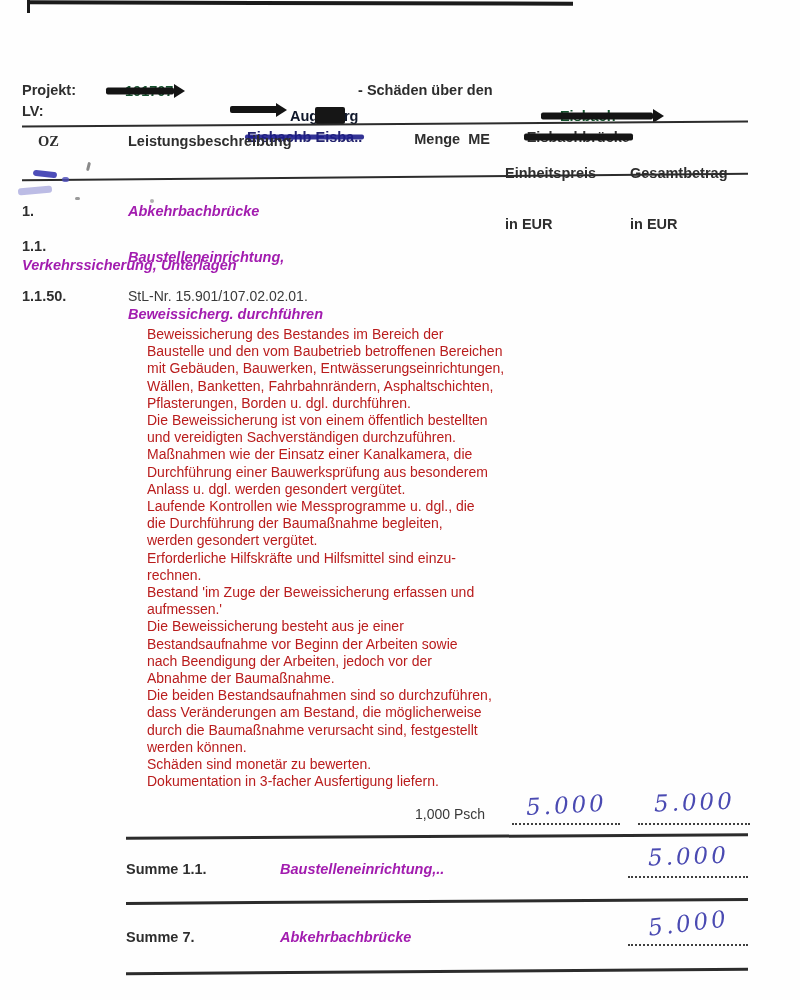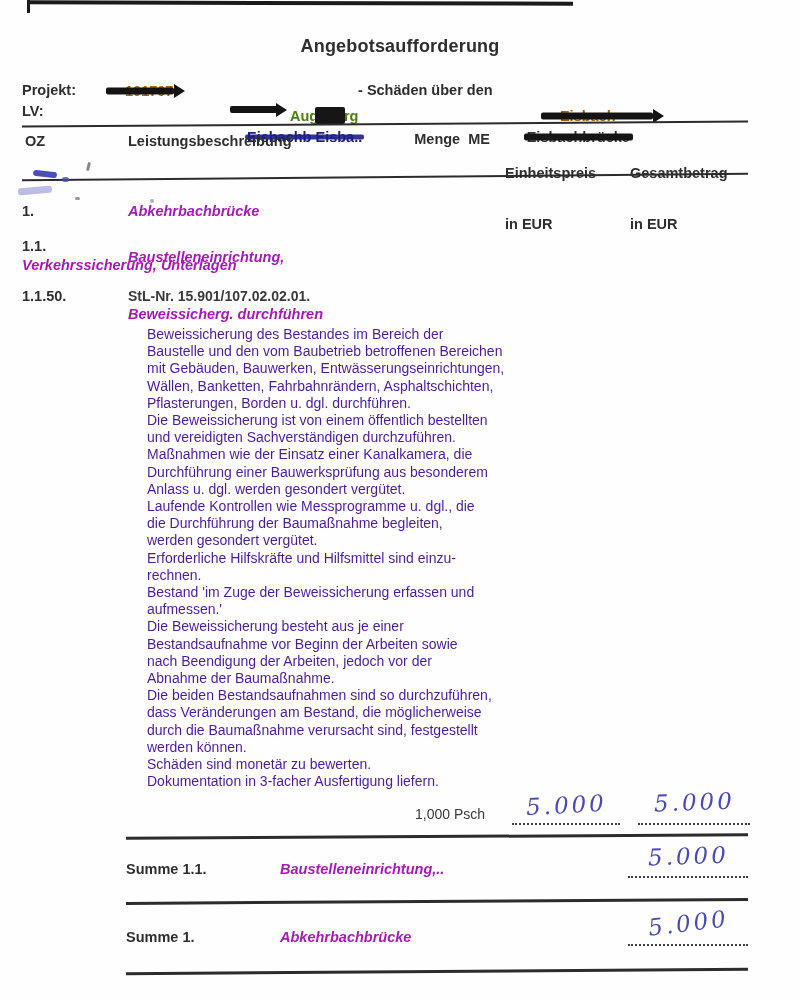--- a/index.html
+++ b/index.html
@@ -9,81 +9,80 @@
     font-family:"Liberation Sans",sans-serif;color:#3a3a3a;
   }
   .abs{position:absolute;}
   .scan-bar{background:#1b1b1b;}
   
   .title{left:0;top:36px;width:100%;text-align:center;font-size:18px;font-weight:bold;color:#2f2f2f;letter-spacing:.2px;}
   
   .meta-label{font-size:14.5px;font-weight:bold;color:#2f2f2f;text-align:center;}
   .meta-text{font-size:14.5px;font-weight:bold;color:#2c2c2c;white-space:pre;}
   
-  .rdx{position:relative;display:inline-block;padding:0 3px;color:#a16207;}
+  .rdx{position:relative;display:inline-block;padding:0 3px;color:#14532d;}
   .rdx::before{content:"";position:absolute;left:-16px;right:2px;top:50%;height:7px;transform:translateY(-50%);background:#141414;border-radius:2px;}
   .rdx::after{content:"";position:absolute;right:-9px;top:50%;transform:translateY(-50%);
     border-left:11px solid #141414;border-top:7px solid transparent;border-bottom:7px solid transparent;}
   .rdx.tail::before{right:-34px;}
   .rdx.tail::after{right:-45px;}
   .blob{position:relative;background:#141414;border-radius:2px;}
   .blob::after{content:"";position:absolute;right:-9px;top:50%;transform:translateY(-50%);
     border-left:11px solid #141414;border-top:7px solid transparent;border-bottom:7px solid transparent;}
-  .partblot{position:relative;display:inline-block;color:#4d7c0f;text-align:right;}
+  .partblot{position:relative;display:inline-block;color:#0f172a;text-align:right;}
   .partblot::after{content:"";position:absolute;left:36%;width:44%;top:-1px;bottom:0;background:#161616;border-radius:2px;}
   .bluestrike{position:relative;display:inline-block;color:#23236e;}
   .bluestrike::before{content:"";position:absolute;left:-2px;right:-2px;top:52%;height:5px;transform:translateY(-50%);background:#1d1d8a;border-radius:2px;opacity:.9;}
   .blackstrike{position:relative;display:inline-block;color:#333;text-align:right;}
   .blackstrike::before{content:"";position:absolute;left:-3px;right:-3px;top:50%;height:7px;transform:translateY(-50%);background:#151515;border-radius:2px;}
   
   .rule{background:#2c2c2c;height:2px;}
   
   .hdr{font-size:14.5px;font-weight:bold;color:#2e2e2e;white-space:pre;}
   .hdr2{line-height:17px;}
   
   .oz{font-size:14.5px;font-weight:bold;color:#2e2e2e;}
   .itemtitle{font-size:14.5px;font-weight:bold;color:#a21caf;font-style:italic;}
   .stl{font-size:14px;color:#3a3a3a;}
-  .desc{font-size:14px;line-height:17.2px;white-space:pre-line;color:#4c1d95;width:450px;}
+  .desc{font-size:14px;line-height:17.2px;white-space:pre-line;color:#b91c1c;width:450px;}
   .qty{font-size:14px;color:#3a3a3a;text-align:right;}
   
   .entry{border-bottom:2px dotted #3f3f3f;text-align:center;}
   .hand{font-family:"DejaVu Serif",serif;font-style:italic;color:#4a4ab2;font-size:23px;letter-spacing:3px;display:inline-block;}
   
   .ink{position:absolute;border-radius:3px;}
 </style>
 </head>
 <body>
 
 <div class="page">
 
   
   <div class="abs scan-bar" style="left:28px;top:1px;width:545px;height:4px;transform:rotate(.15deg);"></div>
   <div class="abs scan-bar" style="left:27px;top:0;width:3px;height:13px;"></div>
 
   
-  <div class="abs title">Angebotsaufforderung</div>
 
   
   <div class="abs meta-label" style="left:22px;top:82px;">Projekt:</div>
   <div class="abs meta-label" style="left:22px;top:103px;">LV:</div>
 
   <div class="abs meta-text rdx" style="left:122px;top:82px;">101707</div>
   <div class="abs blob" style="left:230px;top:88px;width:48px;height:7px;"></div>
   <div class="abs meta-text partblot" style="left:290px;top:82px;">Augsburg</div>
   <div class="abs meta-text" style="left:354px;top:82px;"> - Schäden über den </div>
   <div class="abs meta-text rdx tail" style="left:484px;top:82px;">Eisbach</div>
 
   <div class="abs meta-text bluestrike" style="left:108px;top:103px;">Eisbachb Eisba..</div>
   <div class="abs meta-text blackstrike" style="left:268px;top:103px;">Eisbachbrücke</div>
 
   
   <div class="abs rule" style="left:22px;top:123px;width:726px;transform:rotate(-.4deg);"></div>
 
-  <div class="abs hdr" style="left:25px;top:133px;">OZ</div>
+  <div class="abs hdr" style="left:38px;top:133px;font-family:Liberation Serif, serif;">OZ</div>
   <div class="abs hdr" style="left:128px;top:133px;">Leistungsbeschreibung</div>
   <div class="abs hdr" style="left:395px;top:131px;width:95px;text-align:right;">Menge  ME</div>
   <div class="abs hdr hdr2" style="left:505px;top:131px;width:110px;">
     <div>Einheitspreis</div>
     <div>in EUR</div>
   </div>
   <div class="abs hdr hdr2" style="left:630px;top:131px;width:118px;">
     <div>Gesamtbetrag</div>
     <div>in EUR</div>
   </div>
@@ -102,21 +101,21 @@
   <div class="abs oz" style="left:22px;top:203px;">1.</div>
   <div class="abs itemtitle" style="left:128px;top:203px;">Abkehrbachbrücke</div>
 
   
   <div class="abs oz" style="left:22px;top:238px;">1.1.</div>
   <div class="abs itemtitle" style="left:128px;top:238px;margin-top:11px;">Baustelleneinrichtung,</div>
   <div class="abs itemtitle" style="left:22px;top:257px;">Verkehrssicherung, Unterlagen</div>
 
   
   <div class="abs oz" style="left:22px;top:288px;">1.1.50.</div>
-  <div class="abs stl" style="left:128px;top:288px;font-weight:bold;">StL-Nr. 15.901/107.02.02.01.</div>
+  <div class="abs stl" style="left:128px;top:288px;">StL-Nr. 15.901/107.02.02.01.</div>
   <div class="abs itemtitle" style="left:128px;top:306px;">Beweissicherg. durchführen</div>
   <div class="abs desc" style="left:147px;top:326px;">Beweissicherung des Bestandes im Bereich der
 Baustelle und den vom Baubetrieb betroffenen Bereichen
 mit Gebäuden, Bauwerken, Entwässerungseinrichtungen,
 Wällen, Banketten, Fahrbahnrändern, Asphaltschichten,
 Pflasterungen, Borden u. dgl. durchführen.
 Die Beweissicherung ist von einem öffentlich bestellten
 und vereidigten Sachverständigen durchzuführen.
 Maßnahmen wie der Einsatz einer Kanalkamera, die
 Durchführung einer Bauwerksprüfung aus besonderem
@@ -151,21 +150,21 @@
   
   <div class="abs rule" style="left:126px;top:835px;width:622px;height:2.5px;transform:rotate(-.3deg);"></div>
   <div class="abs oz" style="left:126px;top:861px;">Summe 1.1.</div>
   <div class="abs itemtitle" style="left:280px;top:861px;">Baustelleneinrichtung,..</div>
   <div class="abs entry" style="left:628px;top:843px;width:120px;height:33px;">
     <span class="hand" style="transform:rotate(-2deg);">5.000</span>
   </div>
 
   
   <div class="abs rule" style="left:126px;top:900px;width:622px;height:2.5px;transform:rotate(-.35deg);"></div>
-  <div class="abs oz" style="left:126px;top:929px;">Summe 1.</div>
+  <div class="abs oz" style="left:126px;top:929px;">Summe 7.</div>
   <div class="abs itemtitle" style="left:280px;top:929px;">Abkehrbachbrücke</div>
   <div class="abs entry" style="left:628px;top:910px;width:120px;height:34px;">
     <span class="hand" style="transform:rotate(-7deg);">5.000</span>
   </div>
 
   <div class="abs rule" style="left:126px;top:970px;width:622px;height:2.5px;transform:rotate(-.4deg);"></div>
 
 </div>
 
 </body></html>

